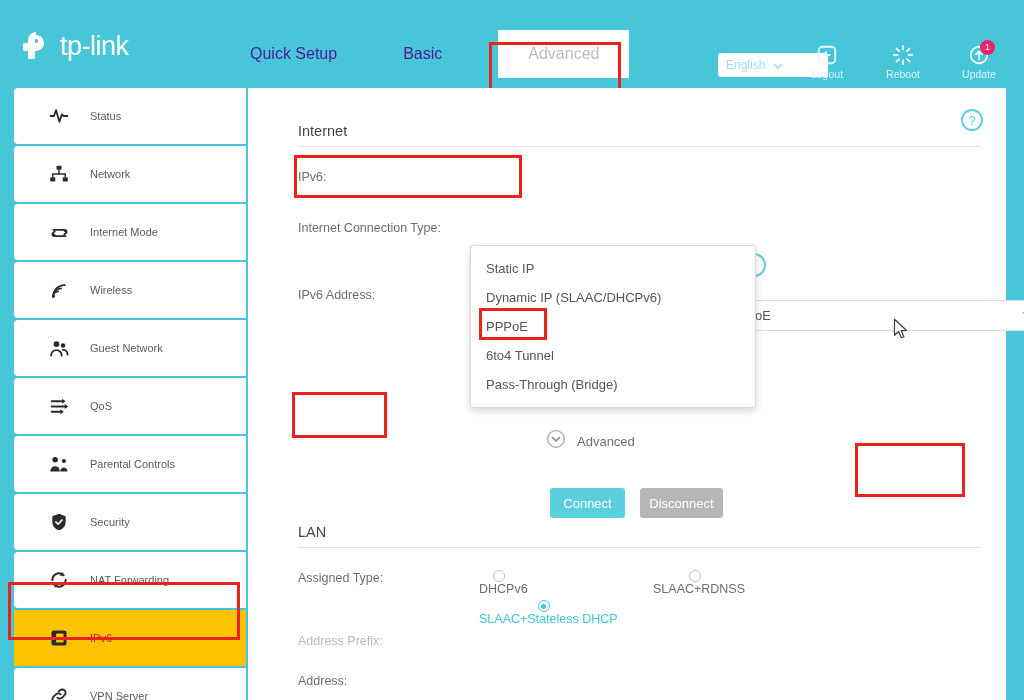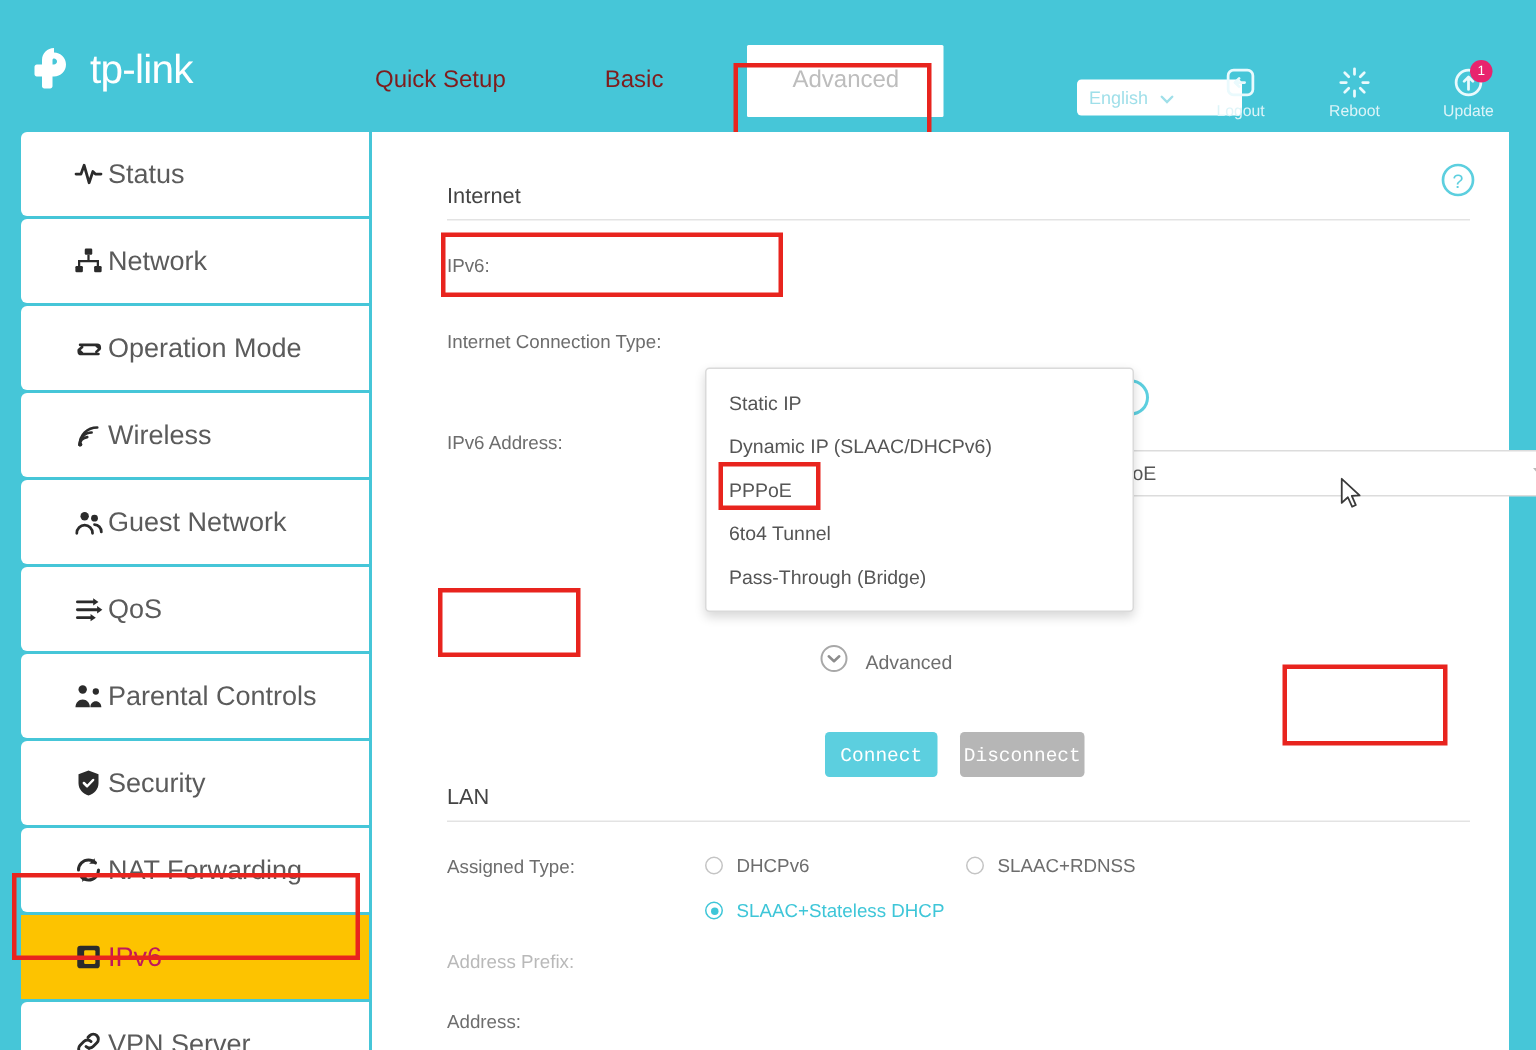--- a/index.html
+++ b/index.html
@@ -12,21 +12,21 @@
   #app { position: relative; width: 1024px; height: 700px; background: #46c6d8; }
 
   
   .header { position: absolute; left: 0; top: 0; width: 1024px; height: 68px; }
   .logo { position: absolute; left: 18px; top: 28px; display: flex; align-items: center; }
   .logo-mark { width: 36px; height: 36px; }
   .logo-text { margin-left: 6px; font-size: 27px; color: #fff; letter-spacing: -0.5px; }
 
   .nav { position: absolute; left: 250px; top: 44px; display: flex; align-items: flex-start; }
   .nav-item {
-    font-size: 16px; color: #7f1d1d; padding: 0 0 0 0; margin-right: 66px;
+    font-size: 16px; color: #4c1d95; padding: 0 0 0 0; margin-right: 66px;
     cursor: pointer; line-height: 20px; white-space: nowrap;
   }
   .nav-item.active {
     background: #fff; color: #bdbdbd; padding: 14px 30px;
     margin: -14px 40px -14px -10px; border-radius: 1px;
   }
   .nav-hl {
     position: absolute; left: 489px; top: 42px; width: 132px; height: 50px;
     border: 3px solid #e8241e; pointer-events: none;
   }
@@ -50,21 +50,21 @@
   }
 
   
   .sidebar { position: absolute; left: 14px; top: 88px; width: 232px; }
   .side-item {
     position: relative; height: 56px; background: #fff; border-radius: 4px 0 0 4px;
     display: flex; align-items: center; padding-left: 32px; margin-bottom: 2px;
     cursor: pointer;
   }
   .side-item .s-ico { width: 26px; display: flex; align-items: center; justify-content: center; }
-  .side-item .s-lbl { font-size: 18px; color: #5b5b5b; }
+  .side-item .s-lbl { font-size: 11px; color: #5b5b5b; margin-left: 18px; }
   .side-item.active { background: #fdc300; border-radius: 0; }
   .side-item.active .s-lbl { color: #be185d; }
   .side-hl {
     position: absolute; left: 8px; top: 582px; width: 232px; height: 58px;
     border: 3px solid #e8241e; pointer-events: none;
   }
 
   
   .panel {
     position: absolute; left: 248px; top: 88px; width: 758px; height: 612px;
@@ -112,30 +112,30 @@
     border: 3px solid #e8241e; pointer-events: none;
   }
 
   
   .adv-row { position: absolute; left: 298px; top: 341px; display: flex; align-items: center; cursor: pointer; }
   .adv-row .lbl { font-size: 13px; color: #6d6d6d; margin-left: 11px; }
 
   
   .btn {
     position: absolute; height: 30px; border-radius: 3px; border: none;
-    font-size: 13px; color: #fff; cursor: pointer; font-family: Liberation Mono, monospace;
+    font-size: 13px; color: #fff; cursor: pointer; font-family: Liberation Sans, sans-serif;
     display: flex; align-items: center; justify-content: center;
   }
   .btn-connect { left: 302px; top: 400px; width: 75px; background: #5ccfdf; }
   .btn-disconnect { left: 392px; top: 400px; width: 83px; background: #b6b6b6; cursor: default; }
   .connect-hl { position: absolute; left: 292px; top: 392px; width: 95px; height: 46px; border: 3px solid #e8241e; pointer-events: none; }
   .save-hl { position: absolute; left: 855px; top: 443px; width: 110px; height: 54px; border: 3px solid #e8241e; pointer-events: none; }
 
   
-  .radio-row { position: absolute; display: flex; align-items: center; cursor: pointer; }
+  .radio-row { position: absolute; display: flex; align-items: center; cursor: pointer; flex-direction: column; }
   .radio {
     width: 12px; height: 12px; border-radius: 50%; border: 1px solid #c4c4c4;
     background: #fff; display: inline-block; position: relative; flex: none;
   }
   .radio.on { border-color: #3ec6d8; }
   .radio.on::after {
     content: ''; position: absolute; left: 2.5px; top: 2.5px; width: 5px; height: 5px;
     border-radius: 50%; background: #3ec6d8;
   }
   .radio-row .r-lbl { font-size: 12.5px; color: #6d6d6d; margin-left: 9px; white-space: nowrap; }
@@ -221,21 +221,21 @@
         </span>
       <span class="s-lbl">Network</span>
     </div>
     <div class="side-item">
       <span class="s-ico">
           <svg width="21" height="21" viewBox="0 0 24 24">
             <path d="M5 9h13a2 2 0 012 2v1m0 0l-2.6-2.4M20 12l-2.6 2.4" fill="none" stroke="#2b2b2b" stroke-width="2" stroke-linecap="round" stroke-linejoin="round"></path>
             <path d="M19 16H6a2 2 0 01-2-2v-1m0 0l2.6 2.4M4 13l2.6-2.4" fill="none" stroke="#2b2b2b" stroke-width="2" stroke-linecap="round" stroke-linejoin="round"></path>
           </svg>
         </span>
-      <span class="s-lbl">Operation Mode</span>
+      <span class="s-lbl">Internet Mode</span>
     </div>
     <div class="side-item">
       <span class="s-ico">
           <svg width="20" height="20" viewBox="0 0 24 24">
             <g fill="none" stroke="#2b2b2b" stroke-width="2.1" stroke-linecap="round">
               <path d="M5 20c0-8 6-14 14-14"></path>
               <path d="M5 20c0-5.5 4-10 9.5-10"></path>
               <path d="M5 20c0-3.2 2.4-6 6-6.3"></path>
             </g>
             <circle cx="5.5" cy="19.5" r="1.6" fill="#2b2b2b"></circle>

